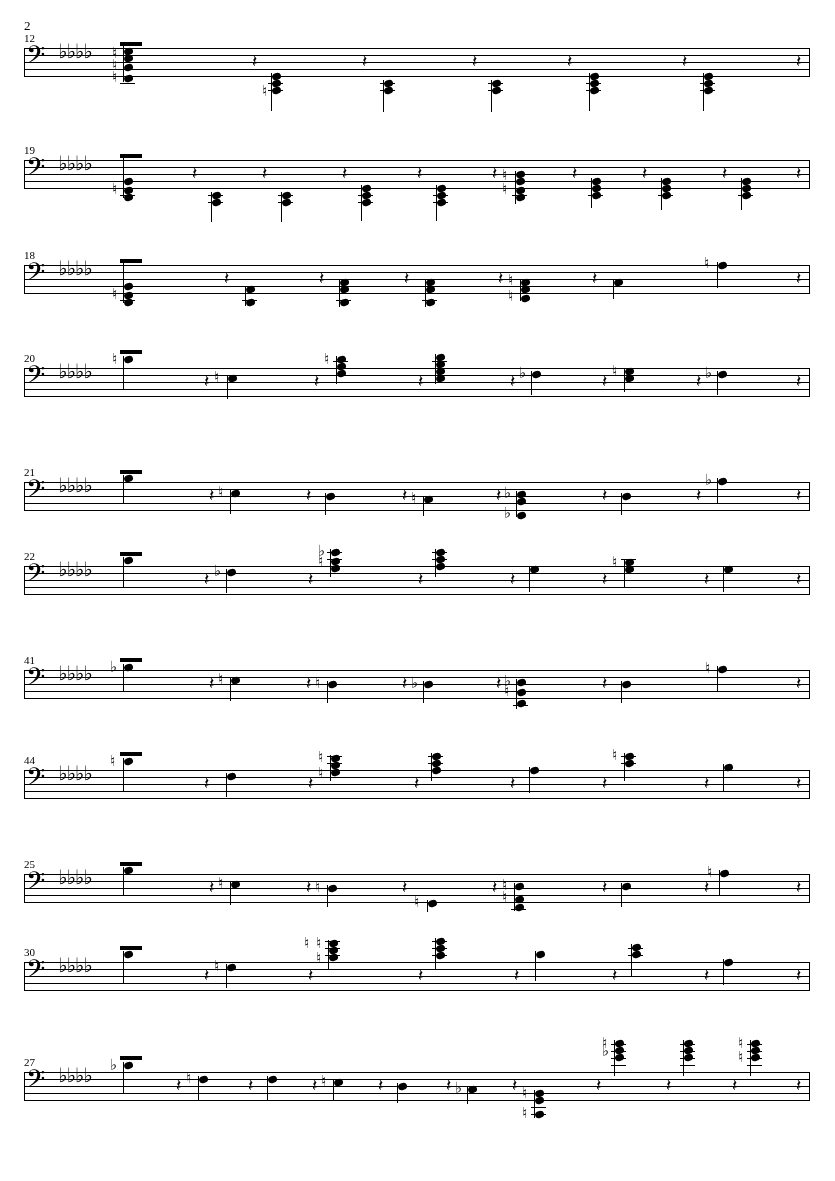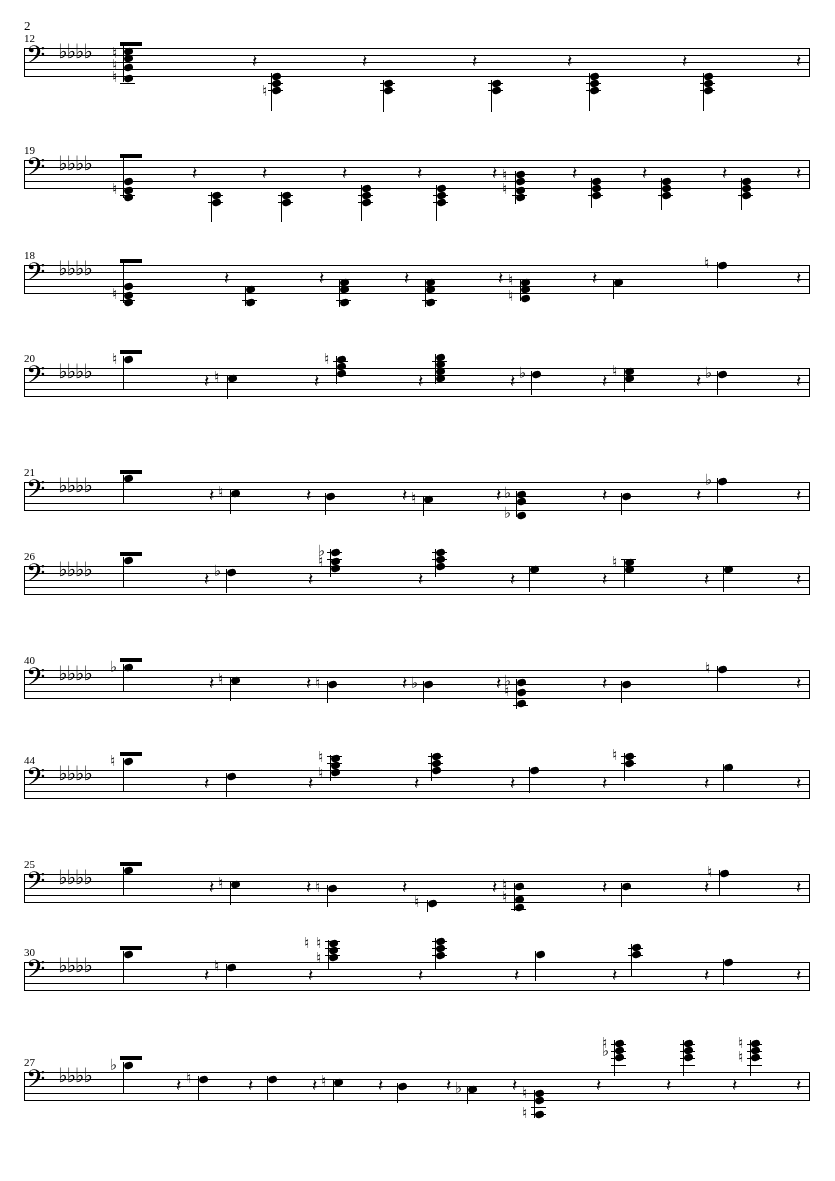--- a/index.html
+++ b/index.html
@@ -512,21 +512,21 @@
     <div>
       <div class="acc" style="left:681px;top:-9px;">♭</div>
       <div class="nh" style="left:694px;top:-4px;"></div>
       <div class="stem" style="left:693px;top:-4px;height:26px;"></div>
     </div>
 
     <div class="rest" style="left:772px;top:5px;">𝄽</div>
   </div>
 
   <div class="system" style="top:566px;">
-    <div class="measure-number">26</div>
+    <div class="measure-number">22</div>
     <div class="staff">
       <div class="ln"></div>
         <div class="ln"></div>
         <div class="ln"></div>
         <div class="ln"></div>
         <div class="ln"></div>
     </div>
     <div class="clef">𝄢</div>
     <div class="keysig" style="left:34px;">♭♭♭♭</div>
     <div class="barline" style="left:0px;"></div>
@@ -585,21 +585,21 @@
     <div class="rest" style="left:680px;top:5px;">𝄽</div>
     <div>
       <div class="nh" style="left:700px;top:0px;"></div>
       <div class="stem" style="left:699px;top:0px;height:26px;"></div>
     </div>
 
     <div class="rest" style="left:772px;top:5px;">𝄽</div>
   </div>
 
   <div class="system" style="top:670px;">
-    <div class="measure-number">40</div>
+    <div class="measure-number">41</div>
     <div class="staff">
       <div class="ln"></div>
         <div class="ln"></div>
         <div class="ln"></div>
         <div class="ln"></div>
         <div class="ln"></div>
     </div>
     <div class="clef">𝄢</div>
     <div class="keysig" style="left:34px;">♭♭♭♭</div>
     <div class="barline" style="left:0px;"></div>

